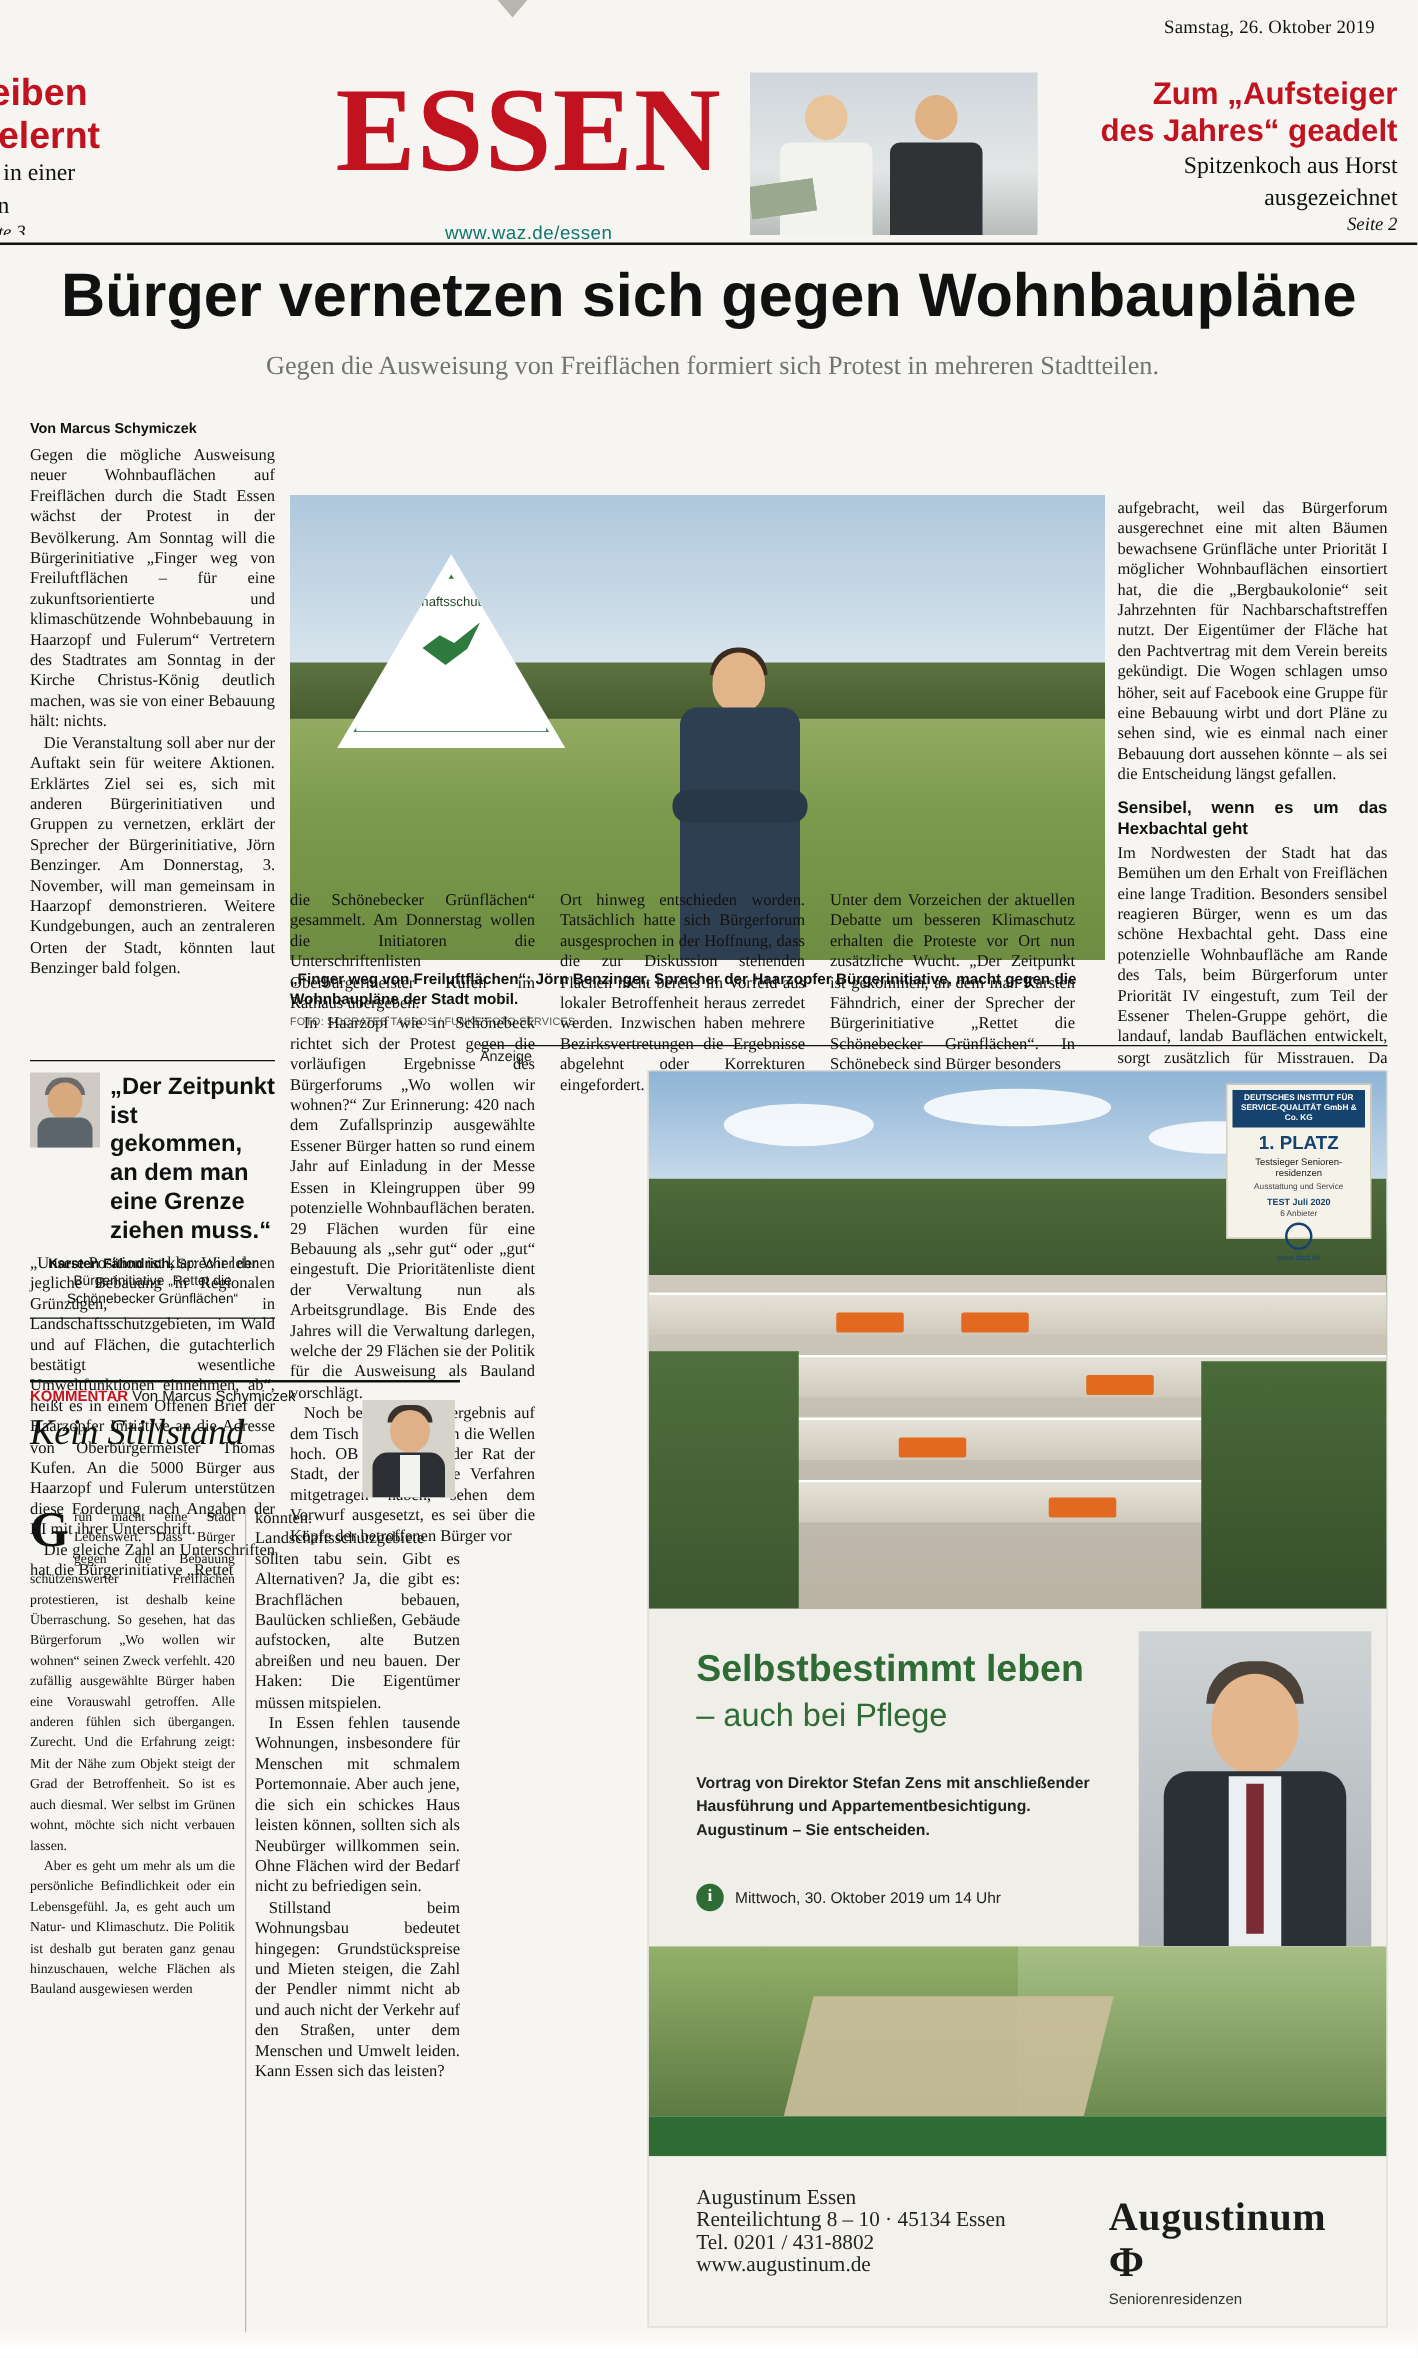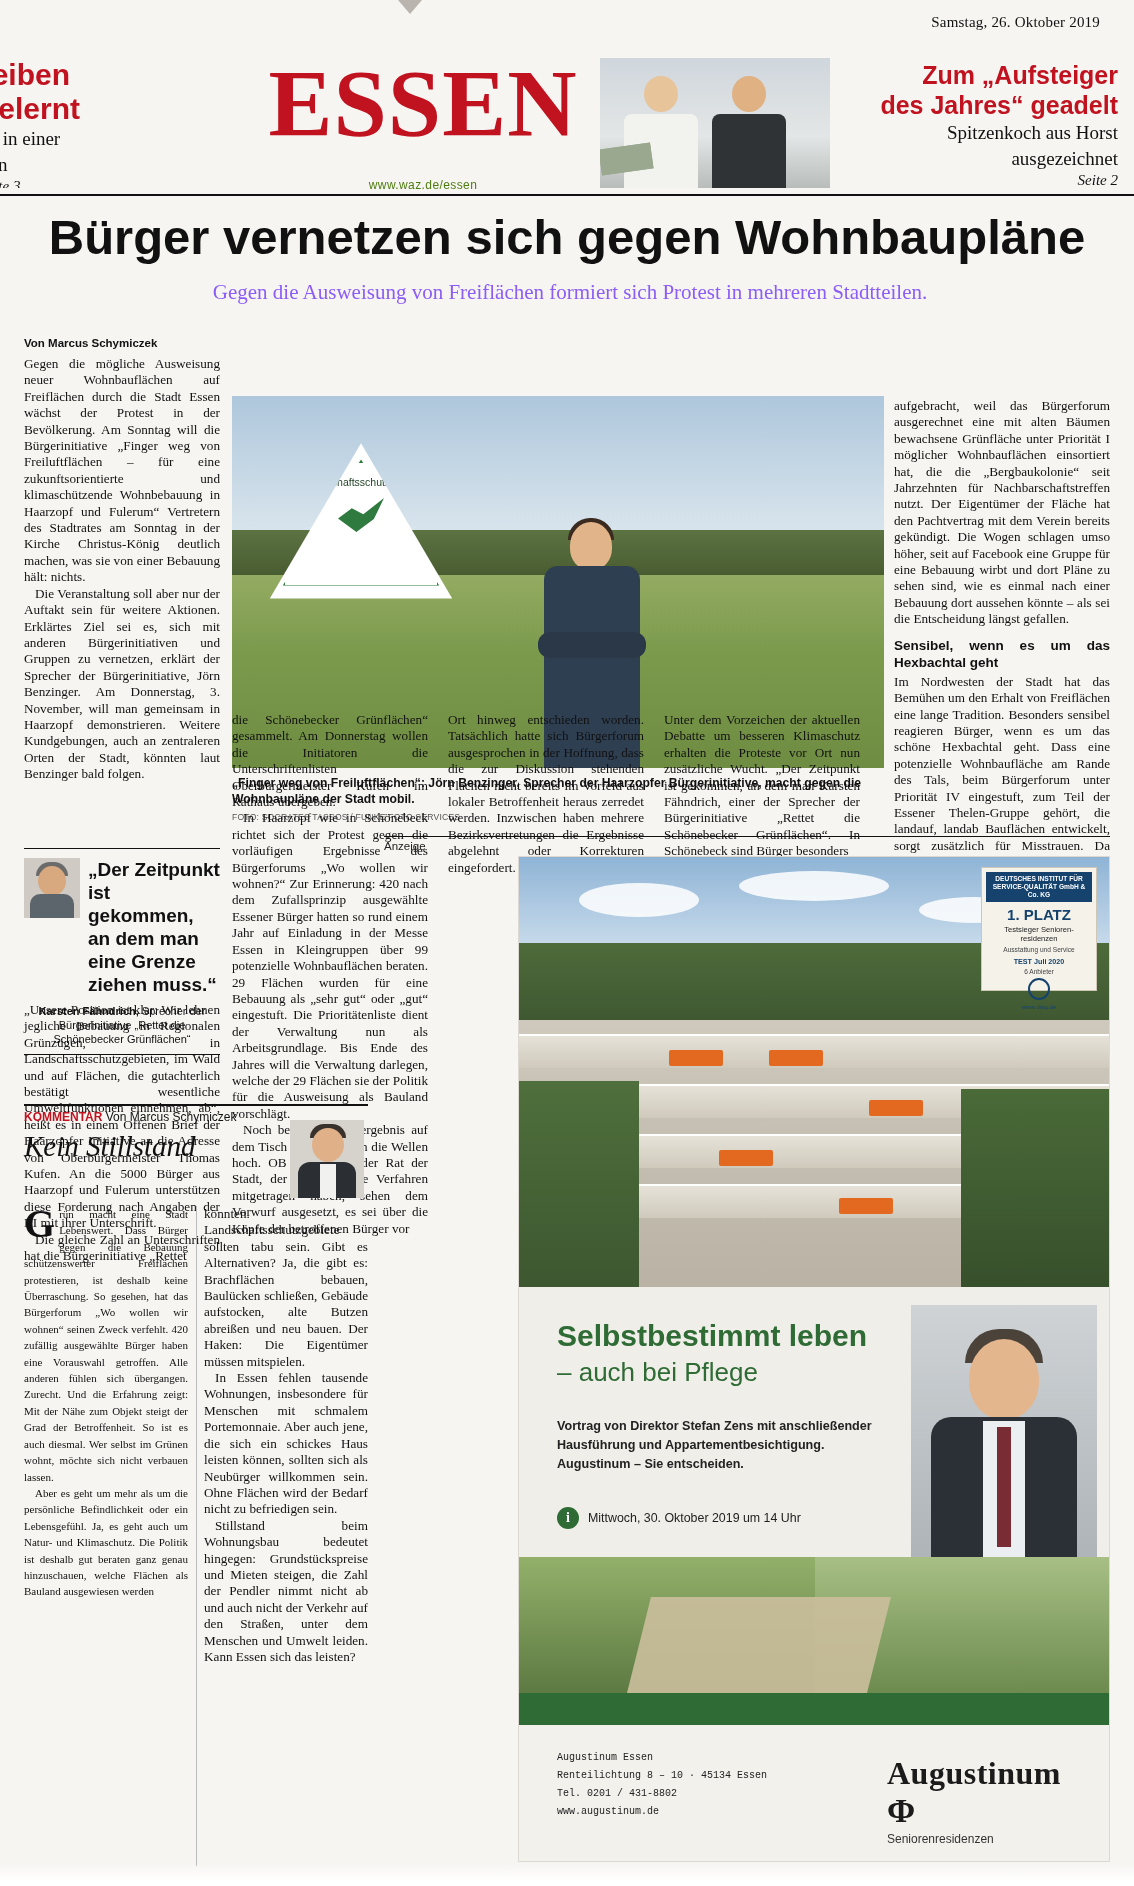--- a/index.html
+++ b/index.html
@@ -50,21 +50,21 @@
   .mh-center {
     position:absolute; left:258px; top:8px; width:330px; text-align:center;
   }
   .essen-word {
     font-family:"Liberation Serif", serif;
     font-weight:bold; font-size:96px; line-height:96px; color:#c1121f;
     letter-spacing:1px;
   }
   .essen-url {
     font-family:"Liberation Sans", sans-serif;
-    font-size:12px; color:#4d7c0f; margin-top:26px; letter-spacing:.4px;
+    font-size:15px; color:#0f766e; margin-top:26px; letter-spacing:.4px;
   }
 
   
   .mh-photo {
     position:absolute; left:600px; top:10px; width:230px; height:130px;
     background:linear-gradient(#d9dde2,#c7ccd2);
     overflow:hidden;
   }
   .chef { position:absolute; bottom:0; }
   .chef .head { width:34px; height:36px; border-radius:50%; }
@@ -92,21 +92,21 @@
 
   
   .headline {
     position:absolute; top:210px; left:24px; width:1086px;
     font-family:"Liberation Sans", sans-serif;
     font-weight:bold; font-size:49px; line-height:54px; color:#111;
     text-align:center;
   }
   .subhead {
     position:absolute; top:278px; left:120px; width:900px;
-    text-align:center; font-size:21px; line-height:28px; color:#8b5cf6;
+    text-align:center; font-size:21px; line-height:28px; color:#737373;
   }
 
   
   .byline {
     position:absolute; top:337px; left:24px; width:200px;
     font-family:"Liberation Sans", sans-serif; font-weight:bold; font-size:11.5px;
   }
   .col { position:absolute; font-size:13.2px; line-height:16.4px; text-align:justify; }
   .col p { margin:0; text-indent:11px; }
   .col p.first { text-indent:0; }
@@ -308,21 +308,21 @@
   .ad-strip { position:absolute; top:700px; left:0; width:592px; height:136px; overflow:hidden; }
   .ad-strip .s1 { position:absolute; left:0; top:0; width:296px; height:136px; background:linear-gradient(#93b06a,#5d7a43); }
   .ad-strip .s2 { position:absolute; left:296px; top:0; width:296px; height:136px; background:linear-gradient(#a7bf84,#6d8b4f); }
   .ad-strip .path { position:absolute; left:120px; top:40px; width:240px; height:96px; background:#cbbf9c; transform:skewX(-14deg); opacity:.9; }
 
   .ad-green-band { position:absolute; top:836px; left:0; width:592px; height:32px; background:#2f6b35; }
 
   .ad-footer { position:absolute; top:868px; left:0; width:592px; height:138px; background:#f3f1ec; }
   .ad-addr {
     position:absolute; top:892px; left:38px; width:280px;
-    font-family:Liberation Mono, monospace; font-size:10px; line-height:18px; color:#222;
+    font-family:Liberation Serif, serif; font-size:17px; line-height:18px; color:#222;
   }
   .ad-logo {
     position:absolute; top:898px; left:368px; width:210px; text-align:left;
   }
   .ad-logo .nm {
     font-family:"Liberation Serif", serif; font-weight:bold; font-size:32px; color:#1b1b1b; letter-spacing:.5px;
   }
   .ad-logo .phi { font-size:34px; }
   .ad-logo .sub {
     font-family:"Liberation Sans", sans-serif; font-size:12px; color:#333; margin-top:2px;

